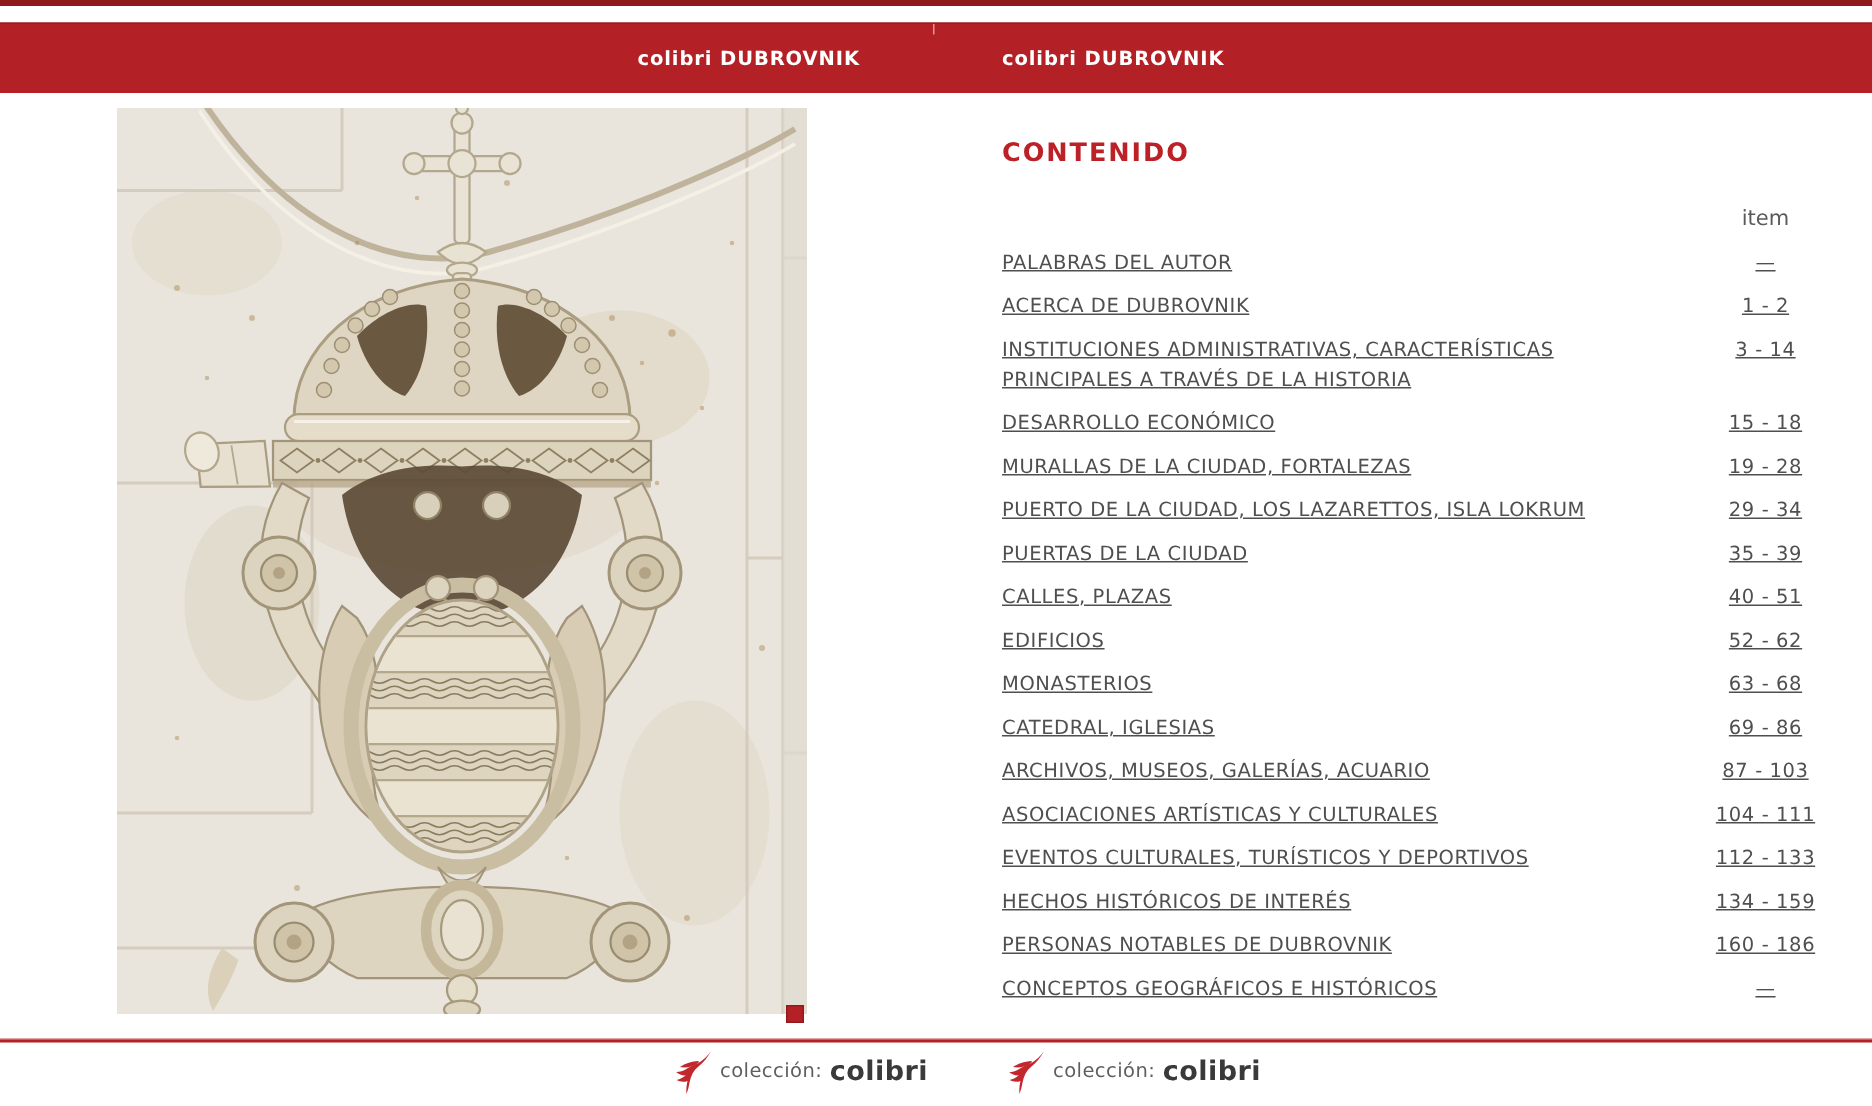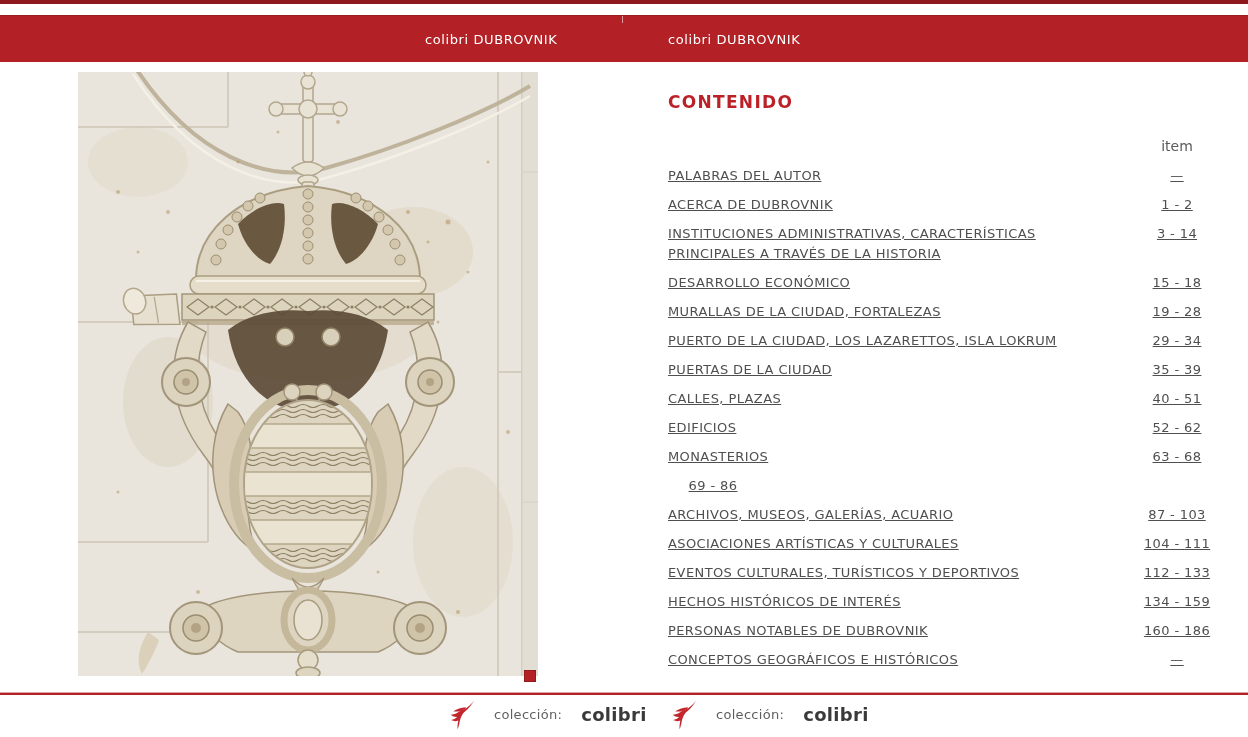--- a/index.html
+++ b/index.html
@@ -15,21 +15,21 @@
   .top-strip {
     position:absolute; left:0; top:0; width:1248px; height:4px;
     background:#8d191d;
   }
   .header-bar {
     position:absolute; left:0; top:15px; width:1248px; height:47px;
     background:#b32025; border-top:1px solid #9a1b20;
   }
   .header-title {
     position:absolute; top:0; height:47px; display:flex; align-items:center;
-    color:#ffffff; font-size:13px; font-weight:normal; letter-spacing:0.6px;
+    color:#ffffff; font-size:13px; font-weight:bold; letter-spacing:0.6px;
     white-space:nowrap;
   }
   .header-title.left  { left:425px; }
   .header-title.right { left:668px; }
   .gutter-tick {
     position:absolute; left:622px; top:0; width:1px; height:7px;
     background:rgba(255,255,255,.55);
   }
   
   .photo-wrap {
@@ -63,21 +63,21 @@
     flex:none; width:90px; text-align:center; font-size:13px;
     letter-spacing:0.4px; color:#4f4f4f; white-space:nowrap;
   }
   
   .footer-line {
     position:absolute; left:0; top:692px; width:1248px; height:3px;
     background:#b32025; border-top:1px solid #e0a4a6;
   }
   .footer-brand {
     position:absolute; top:698px; height:32px;
-    display:flex; align-items:center; gap:19px; white-space:nowrap;
+    display:flex; align-items:center; gap:5px; white-space:nowrap;
   }
   .footer-brand.left  { left:450px; }
   .footer-brand.right { left:672px; }
   .footer-label { font-size:13px; color:#5f5f5f; letter-spacing:0.3px; }
   .footer-name  { font-size:18px; font-weight:bold; color:#3a3a3a; letter-spacing:0.3px; }
   .bird { width:25px; height:31px; }
 </style>
 </head>
 <body>
 
@@ -326,20 +326,21 @@
   </div>
   <div class="toc-row">
     <div class="toc-row-title">EDIFICIOS</div>
     <div class="toc-row-pages">52 - 62</div>
   </div>
   <div class="toc-row">
     <div class="toc-row-title">MONASTERIOS</div>
     <div class="toc-row-pages">63 - 68</div>
   </div>
   <div class="toc-row">
+    <div class="toc-row-title">CATEDRAL, IGLESIAS</div>
     <div class="toc-row-pages">69 - 86</div>
   </div>
   <div class="toc-row">
     <div class="toc-row-title">ARCHIVOS, MUSEOS, GALERÍAS, ACUARIO</div>
     <div class="toc-row-pages">87 - 103</div>
   </div>
   <div class="toc-row">
     <div class="toc-row-title">ASOCIACIONES ARTÍSTICAS Y CULTURALES</div>
     <div class="toc-row-pages">104 - 111</div>
   </div>

